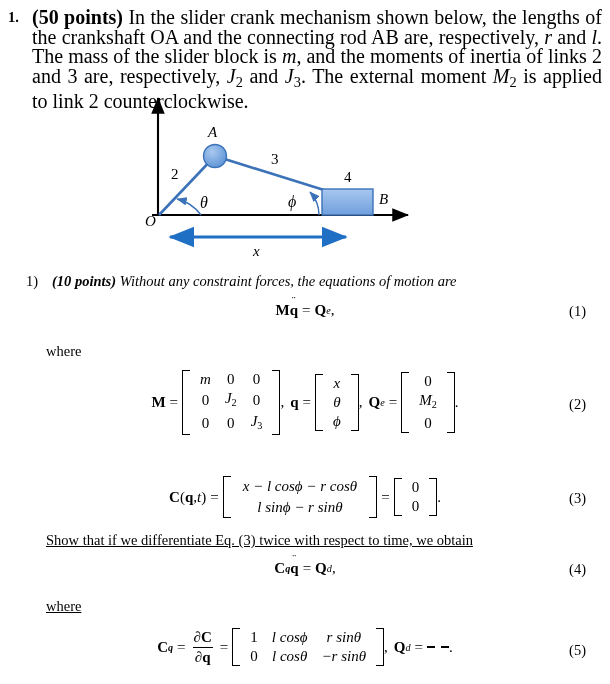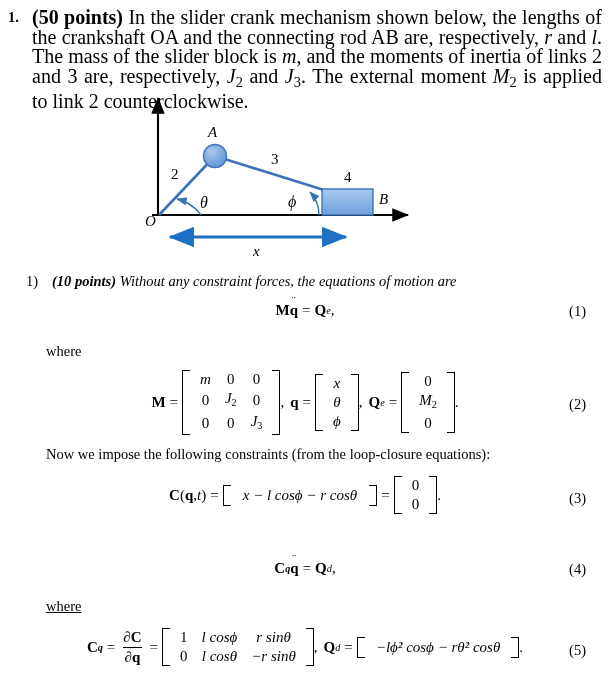--- a/index.html
+++ b/index.html
@@ -356,37 +356,39 @@
               <span class="mcell">0</span>
             </span>
         </span>
         <span class="brk brk-r"></span>
       </span>
       <span>.</span>
     </span>
     <span class="eq-num" style="top:26px;">(2)</span>
   </div>
 
-  <div class="para" style="left:46px;top:445px;">Now we impose the following constraints (from the loop-closure equations):</div>
 
   <div class="eq-block" style="top:476px;">
     <span class="mathrow">
       <span class="mb">C</span>
         <span>(</span>
         <span class="mb">q</span>
         <span>,</span>
         <i class="mi">t</i>
         <span>)</span>
         <span class="op">=</span>
       <span class="matrix">
         <span class="brk brk-l"></span>
         <span class="mtable">
           <span class="mrow">
               <span class="mcell mi" style="padding:2px 9px;">x − l cosϕ − r cosθ</span>
             </span>
+          <span class="mrow">
+              <span class="mcell mi" style="padding:2px 9px;">l sinϕ − r sinθ</span>
+            </span>
         </span>
         <span class="brk brk-r"></span>
       </span>
       <span class="op">=</span>
       <span class="matrix">
         <span class="brk brk-l"></span>
         <span class="mtable">
           <span class="mrow">
               <span class="mcell">0</span>
             </span>
@@ -394,20 +396,21 @@
               <span class="mcell">0</span>
             </span>
         </span>
         <span class="brk brk-r"></span>
       </span>
       <span>.</span>
     </span>
     <span class="eq-num" style="top:14px;">(3)</span>
   </div>
 
+  <div class="para underline" style="left:46px;top:531px;">Show that if we differentiate Eq. (3) twice with respect to time, we obtain</div>
 
   <div class="eq-block" style="top:560px;">
     <span class="mathrow">
       <span class="mb">C</span>
         <sub class="ms" style="font-weight:bold;">q</sub>
         <span class="acc mb"><span class="acc-mark">¨</span><span>q</span></span>
         <span class="op">=</span>
         <span class="mb">Q</span>
         <sub class="ms">d</sub>
         <span>,</span>
@@ -443,23 +446,20 @@
         </span>
         <span class="brk brk-r"></span>
       </span>
       <span style="margin-right:6px;">,</span>
       <span class="mb">Q</span>
         <sub class="ms">d</sub>
         <span class="op">=</span>
       <span class="matrix">
         <span class="brk brk-l"></span>
         <span class="mtable">
-          <span class="mrow">
-              <span class="mcell mi" style="padding:2px 8px;">−lϕ̇² cosϕ − rθ̇² cosθ</span>
-            </span>
         </span>
         <span class="brk brk-r"></span>
       </span>
       <span>.</span>
     </span>
     <span class="eq-num" style="top:14px;">(5)</span>
   </div>
 
 </div>
 

